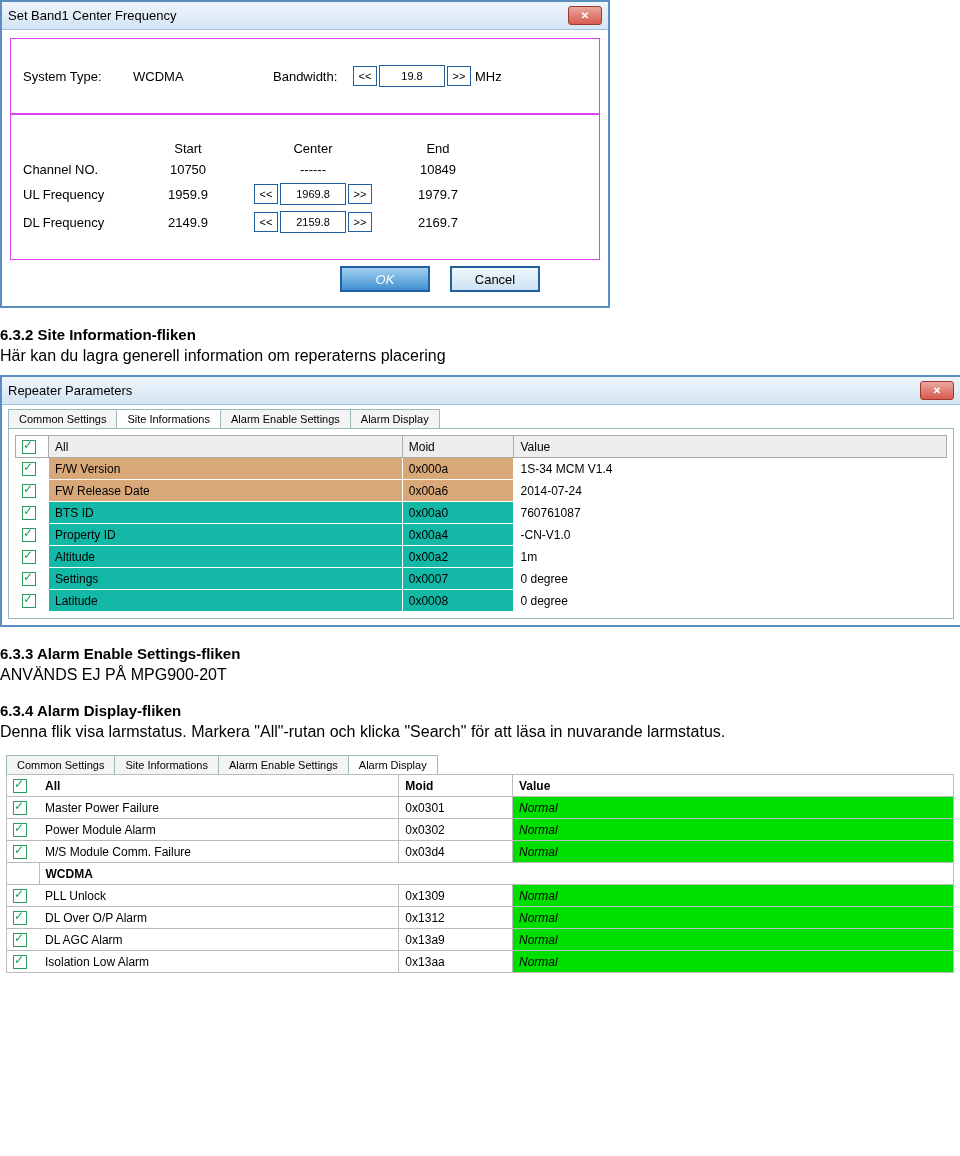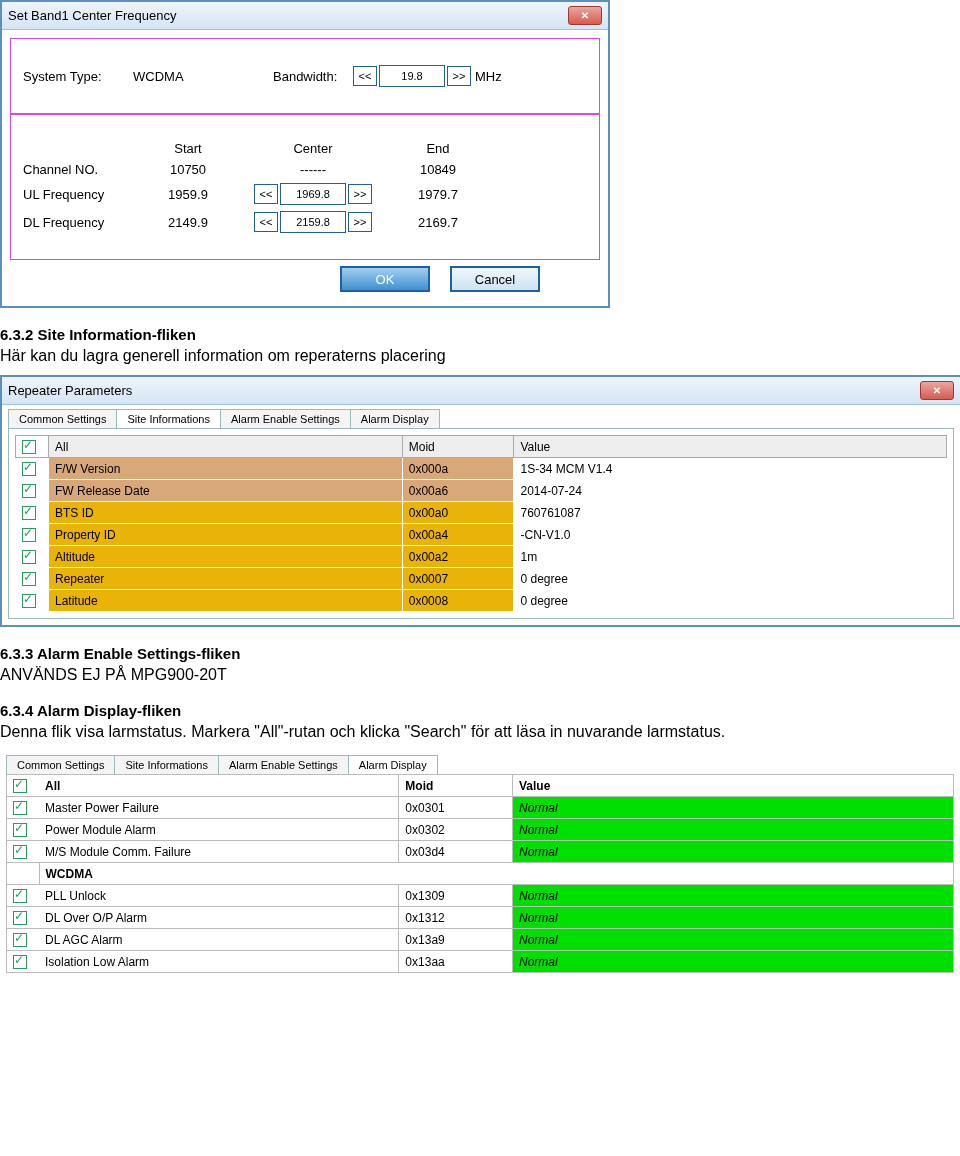--- a/index.html
+++ b/index.html
@@ -87,20 +87,21 @@
   .btn {
     width: 90px;
     height: 26px;
     border: 2px solid #2060a0;
     cursor: pointer;
     font-size: 13px;
   }
   .btn-ok {
     background: linear-gradient(#a0d0f0, #4090d0);
     color: #fff;
+    font-style: italic;
   }
   .btn-cancel {
     background: linear-gradient(#f0f6fb, #cde3f4);
     color: #000;
   }
   .section-h {
     font-weight: bold;
     font-size: 15px;
     margin: 18px 0 4px 0;
     font-family: "Trebuchet MS", Arial, sans-serif;
@@ -162,21 +163,21 @@
     background: #fff;
     border: 1px solid #aaa;
   }
   .hdr-row td, .hdr-row th {
     border: 1px solid #aaa;
   }
   .tan {
     background: #d8a878;
   }
   .green {
-    background: #eab308;
+    background: #14b8a6;
     color: #000;
   }
   .bright-green {
     background: #00e000;
     text-align: center;
     font-style: italic;
   }
   .chk {
     width: 12px;
     height: 12px;
@@ -338,21 +339,21 @@
               <td>-CN-V1.0</td>
             </tr>
             <tr>
               <td class="chk-cell"><span class="chk checked"></span></td>
               <td class="green">Altitude</td>
               <td class="green">0x00a2</td>
               <td>1m</td>
             </tr>
             <tr>
               <td class="chk-cell"><span class="chk checked"></span></td>
-              <td class="green">Repeater</td>
+              <td class="green">Settings</td>
               <td class="green">0x0007</td>
               <td>0 degree</td>
             </tr>
             <tr>
               <td class="chk-cell"><span class="chk checked"></span></td>
               <td class="green">Latitude</td>
               <td class="green">0x0008</td>
               <td>0 degree</td>
             </tr>
           </tbody>

